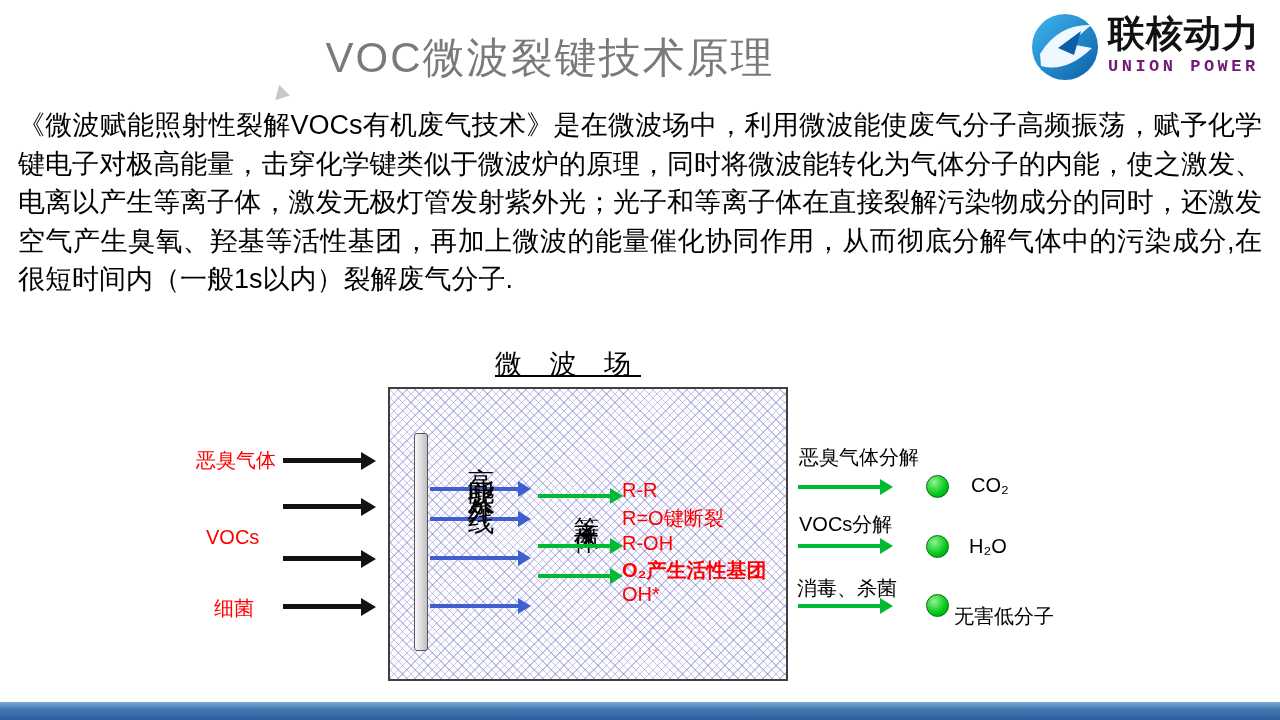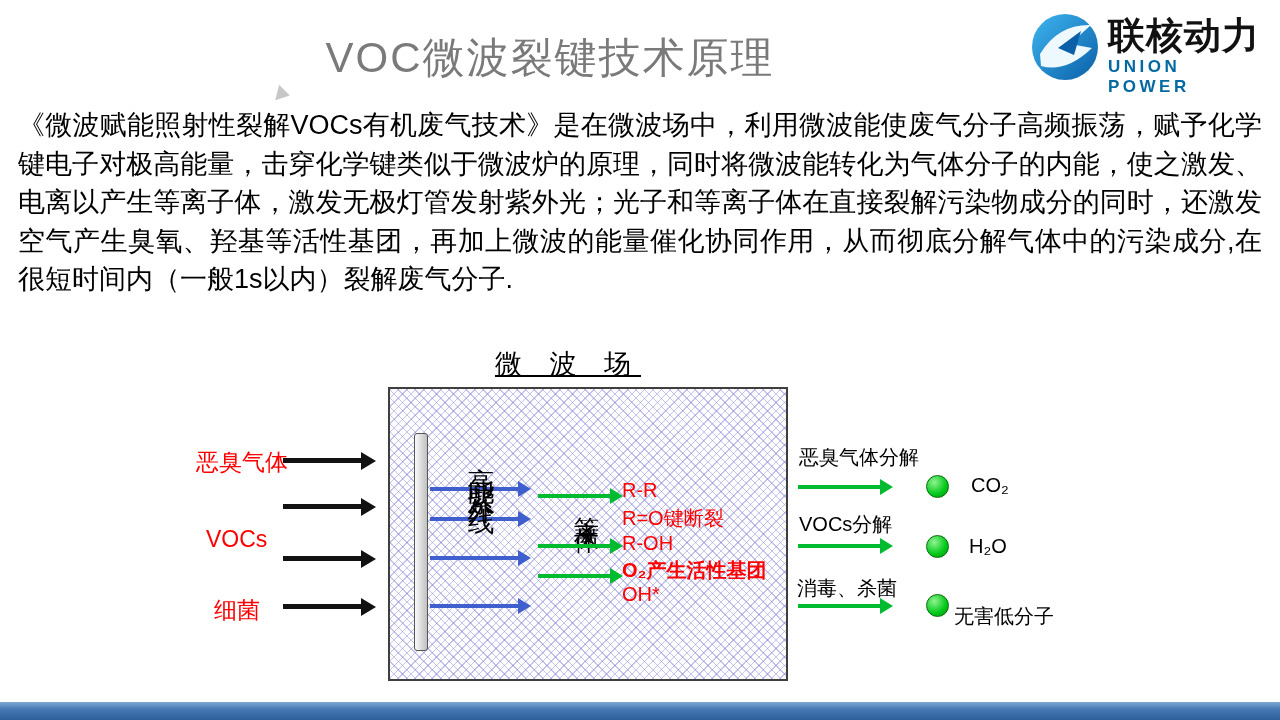--- a/index.html
+++ b/index.html
@@ -13,25 +13,25 @@
 
   
   .slide-title {
     position:absolute; top:30px; left:0; width:1100px;
     text-align:center;
     font-size:42px; letter-spacing:2px;
     color:#7a7a7a; font-weight:500;
   }
 
   
-  .logo { position:absolute; top:10px; left:1028px; width:240px; height:80px; }
+  .logo { position:absolute; top:10px; left:1028px; width:240px; height:80px;font-family:Liberation Mono, monospace; }
   .logo-icon { position:absolute; left:0; top:0; width:74px; height:74px; }
   .logo-textwrap { position:absolute; left:80px; top:6px; }
   .logo-name { font-size:37px; font-weight:800; color:#111; letter-spacing:1px; line-height:40px; }
-  .logo-tagline { font-size:17px; font-weight:700; color:#0369a1; letter-spacing:3.5px; margin-top:1px; }
+  .logo-tagline { font-size:17px; font-weight:700; color:#701a75; letter-spacing:3.5px; margin-top:1px; }
 
   
   .deco-tri {
     position:absolute; left:277px; top:86px; width:0; height:0;
     border-top:8px solid transparent; border-bottom:8px solid transparent;
     border-left:13px solid #bdbdbd; transform:rotate(14deg); opacity:.85;
   }
 
   
   .body-text {
@@ -72,21 +72,21 @@
     content:""; position:absolute; left:100%; top:50%;
     transform:translateY(-50%); width:0; height:0;
     border-left:13px solid; border-top:8px solid transparent; border-bottom:8px solid transparent;
   }
   .arrow.black { height:5px; color:#121212; }
   .arrow.black::after { border-left-width:15px; border-top-width:9px; border-bottom-width:9px; }
   .arrow.blue  { height:4px; color:#3f5fce; }
   .arrow.green { height:4px; color:#00ba30; }
   .arrow.green::after { border-left-width:13px; }
 
-  .in-label { position:absolute; color:#ff0000; font-size:23px; font-weight:500; }
+  .in-label { position:absolute; color:#ff0000; font-size:20px; font-weight:500; }
   .reaction { position:absolute; left:622px; color:#ff0000; font-size:20px; font-weight:500; }
   .out-label { position:absolute; color:#000; font-size:20px; font-weight:400; }
   .product  { position:absolute; color:#000; font-size:20px; font-weight:400; }
 
   .ball {
     position:absolute; width:23px; height:23px; border-radius:50%;
     background:radial-gradient(circle at 35% 30%, #90f390, #00c818 60%, #009212);
     border:1px solid #0b6b0b; box-sizing:border-box;
   }
 

